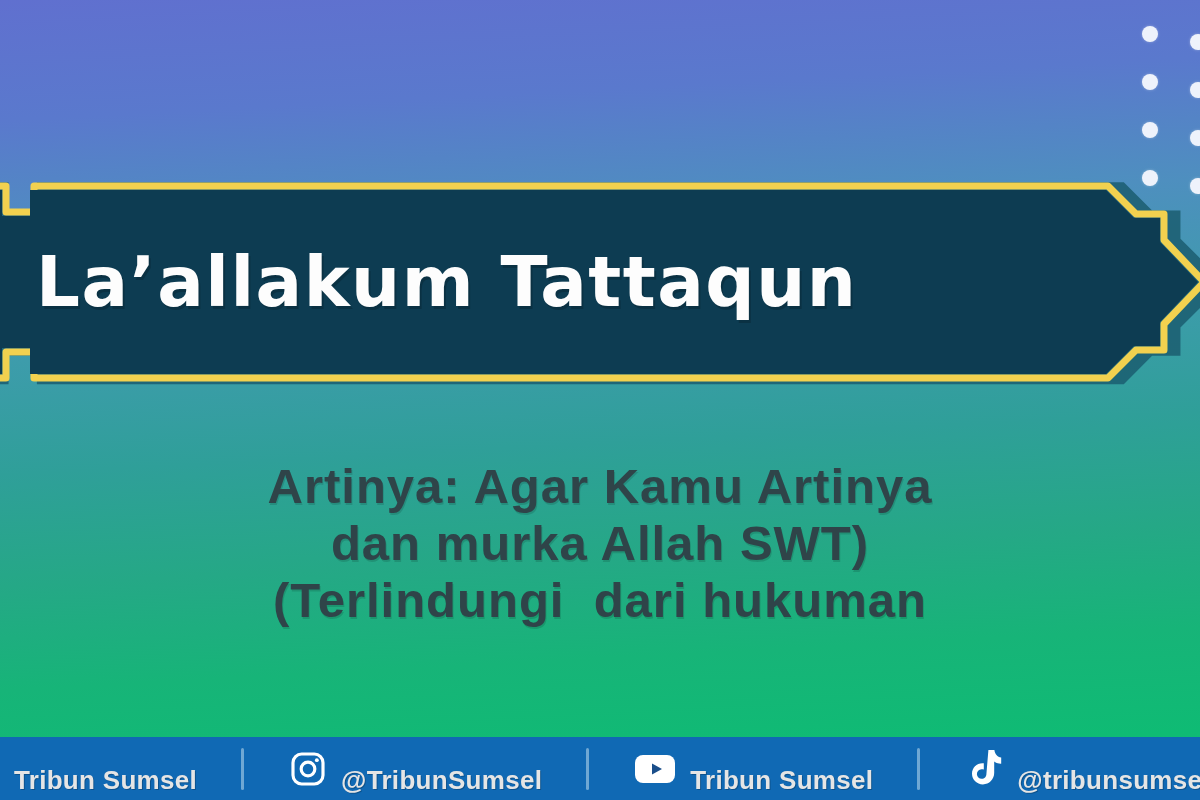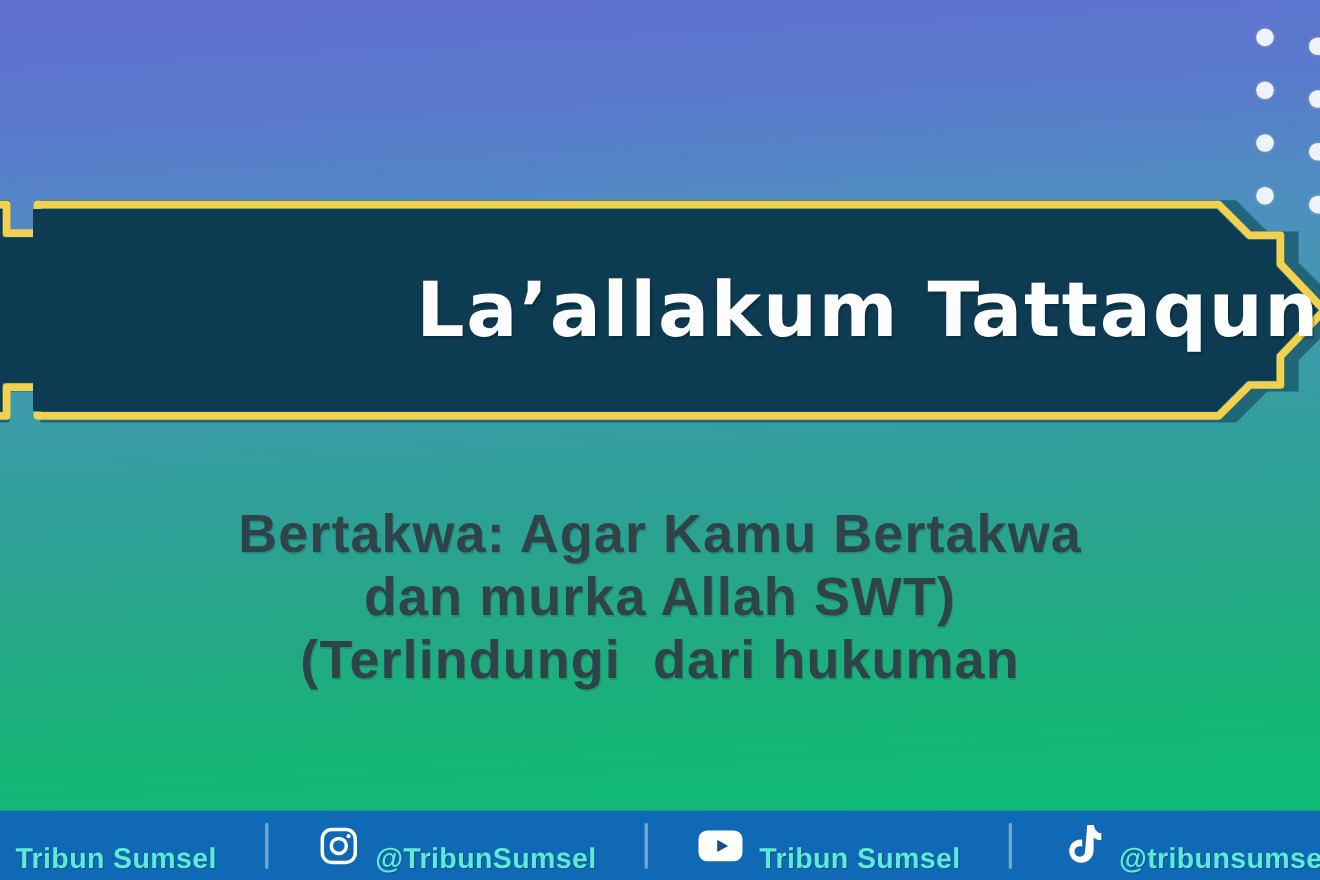--- a/index.html
+++ b/index.html
@@ -46,21 +46,21 @@
     height:228px;
   }
   #banner-wrap svg { display:block; width:100%; height:100%; }
 
   #banner-title {
     position:absolute;
     left:0; top:168px;
     width:1200px; height:228px;
     display:flex;
     align-items:center;
-    justify-content:flex-end;
+    justify-content:flex-start;
     padding-left:36px;
     pointer-events:none;
   }
   #banner-title span {
     font-family:"DejaVu Sans", sans-serif;
     font-weight:bold;
     font-size:69px;
     letter-spacing:1.5px;
     color:#fdfdfd;
     white-space:nowrap;
@@ -99,21 +99,21 @@
     display:flex;
     align-items:center;
     flex:0 0 auto;
     height:100%;
   }
   .fitem .flabel {
     font-family:"Liberation Sans", sans-serif;
     font-weight:bold;
     font-size:26px;
     letter-spacing:.3px;
-    color:#5eead4;
+    color:#e5e5e5;
     white-space:nowrap;
     text-shadow:1px 1px 0 rgba(0,0,0,.22);
     margin-top:24px;
   }
   .ficon { display:flex; align-items:center; justify-content:center; margin-right:13px; }
   .divider {
     flex:0 0 auto;
     width:3px;
     height:42px;
     background:#6fa8d4;
@@ -164,21 +164,21 @@
         L 1198,154 L 1198,178 L 1172,178 L 1144,206
         L 68,206 L 68,180 L 40,180 L 40,206 L 0,206 Z" fill="#0d3c52"></path>
     </svg>
   </div>
 
   <div id="banner-title">
     <span>La’allakum Tattaqun</span>
   </div>
 
   <div id="meaning">
-    <span class="ln">Bertakwa: Agar Kamu Bertakwa</span>
+    <span class="ln">Artinya: Agar Kamu Artinya</span>
     <span class="ln">dan murka Allah SWT)</span>
     <span class="ln">(Terlindungi  dari hukuman</span>
   </div>
 
   <div id="footer">
 
     <div class="fitem">
       <span class="flabel">Tribun Sumsel</span>
     </div>
 

